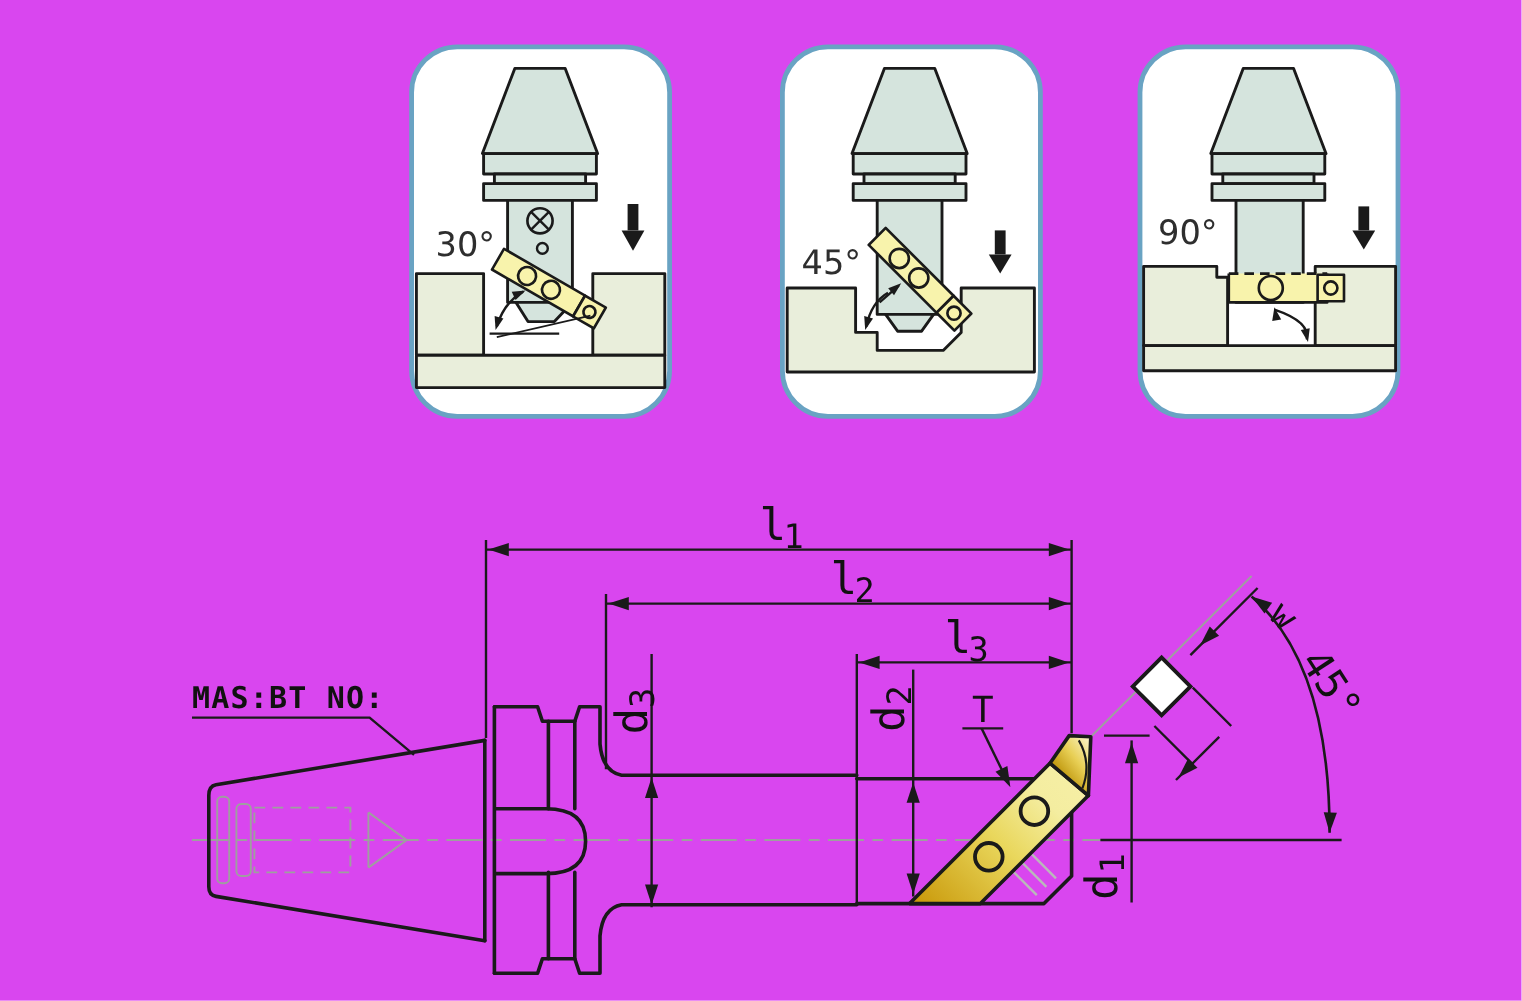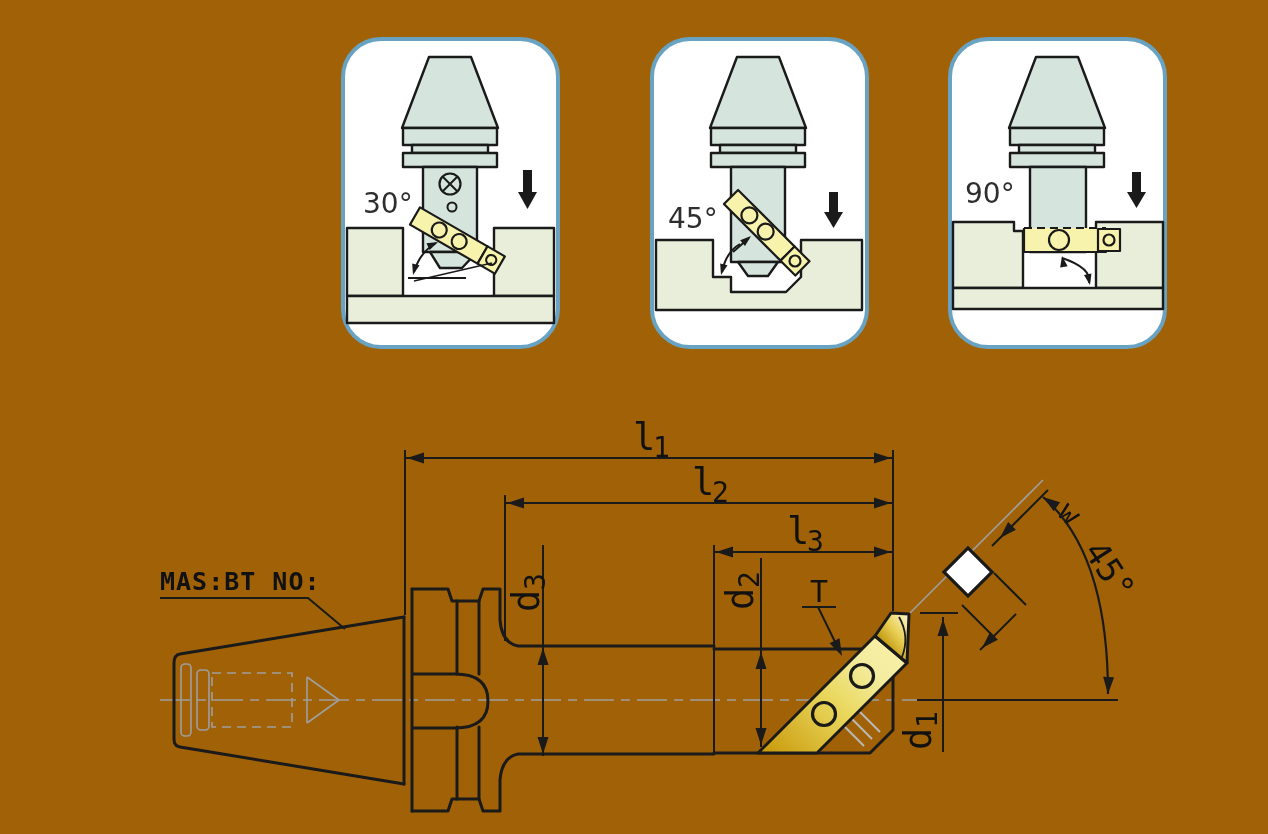--- a/index.html
+++ b/index.html
@@ -1,16 +1,16 @@
 <!DOCTYPE html>
 <html><head>
 <meta charset="utf-8">
 <style>
   html,body{margin:0;padding:0;background:#ffffff;}
-  #stage{position:relative;width:1268px;height:834px;background:#a16207;overflow:hidden;
+  #stage{position:relative;width:1268px;height:834px;background:#d946ef;overflow:hidden;
          font-family:"DejaVu Sans Mono", monospace;}
   svg{position:absolute;left:0;top:0;}
   .panel-box{fill:#ffffff;stroke:#69a3c3;stroke-width:4;}
   .holder{fill:#d5e4dd;stroke:#1a1a1a;stroke-width:2.4;stroke-linejoin:round;}
   .work{fill:#e9eedb;stroke:#1a1a1a;stroke-width:2.4;stroke-linejoin:round;}
   .cutter{fill:#f8f3ac;stroke:#1a1a1a;stroke-width:2.2;stroke-linejoin:round;}
   .hole{fill:#f8f3ac;stroke:#1a1a1a;stroke-width:2.2;}
   .blk{fill:#1a1a1a;}
   .angle-label{font-family:"DejaVu Sans","Liberation Sans",sans-serif;font-size:28px;fill:#2e2e2e;}
   .part{fill:none;stroke:#1a1a1a;stroke-width:3;stroke-linejoin:round;stroke-linecap:round;}

